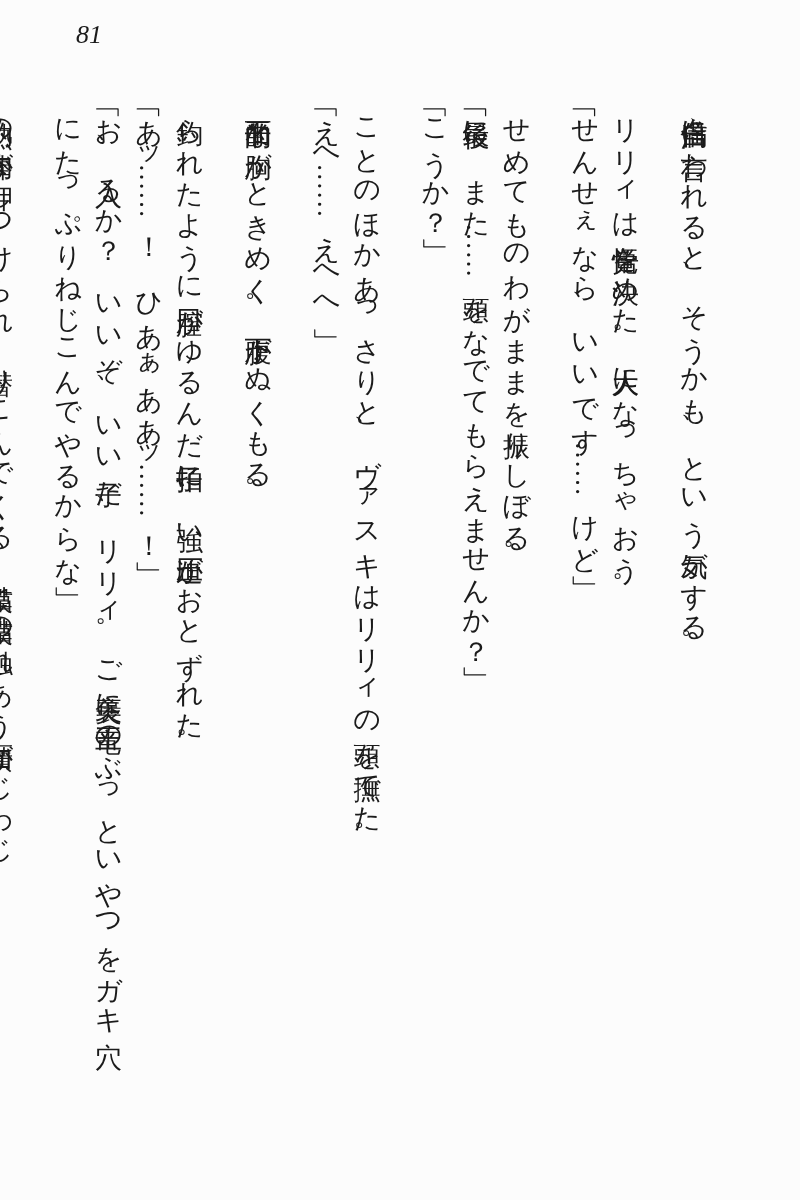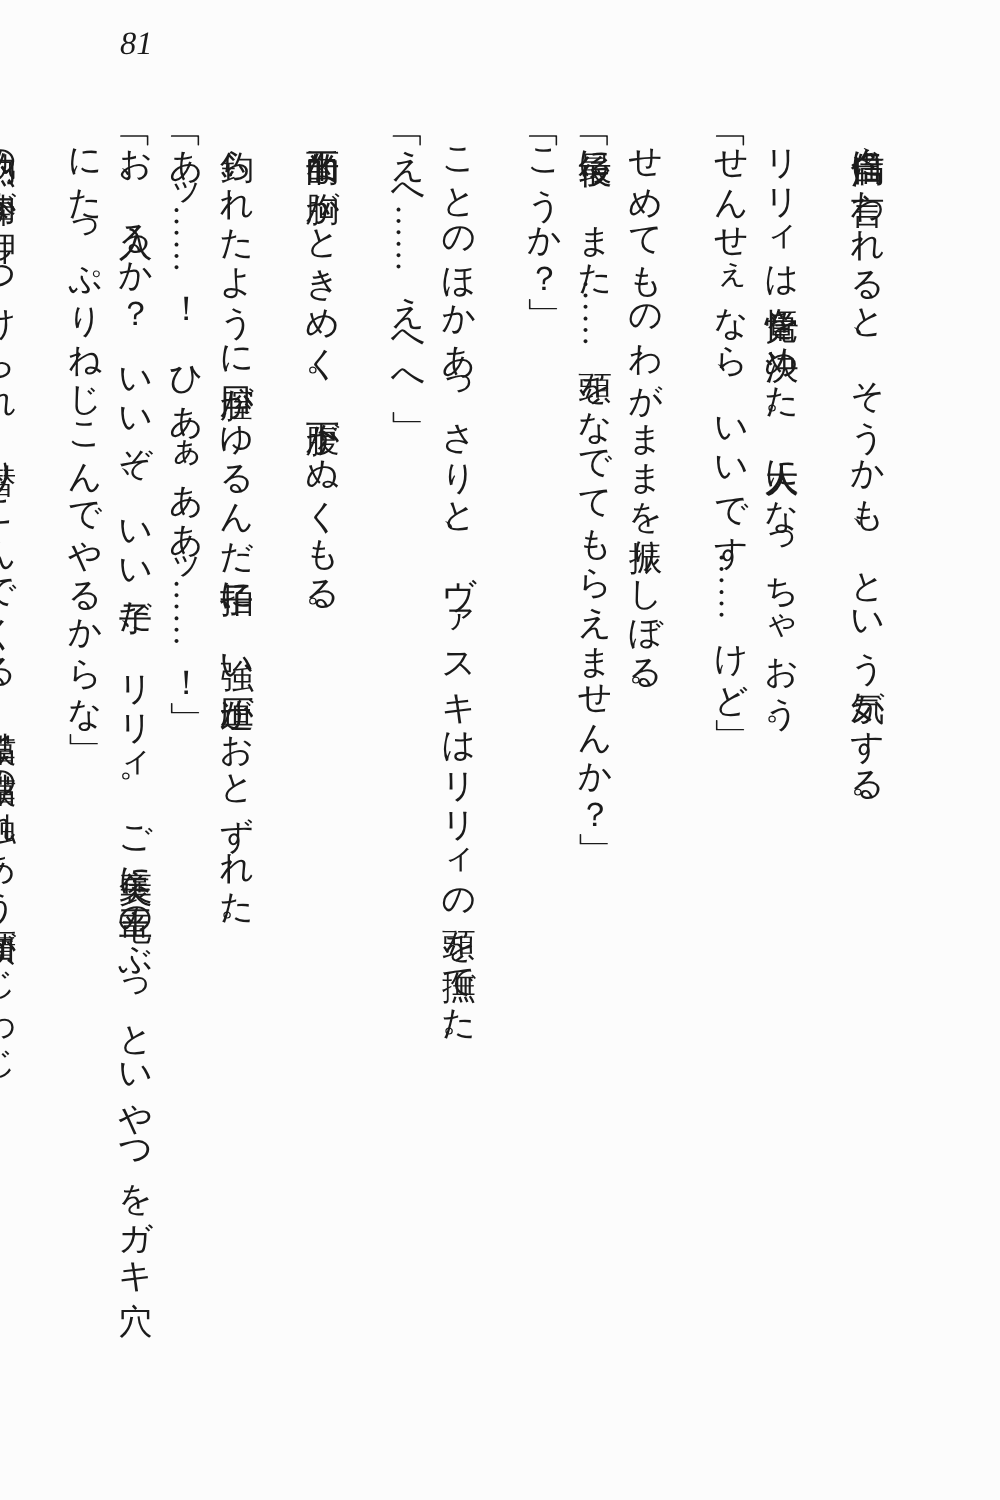--- a/index.html
+++ b/index.html
@@ -16,21 +16,21 @@
   .book-page {
     position: relative;
     width: 800px;
     height: 1200px;
     background: #fcfcfc;
     color: #1b1b1b;
   }
   .page-number {
     position: absolute;
     top: 20px;
-    left: 96px;
+    left: 76px;
     font-size: 26px;
     font-style: italic;
     color: #1b1b1b;
     font-family: "Liberation Serif", "DejaVu Serif", serif;
   }
   .text-block {
     position: absolute;
     top: 100px;
     right: 58px;
     height: 1040px;

